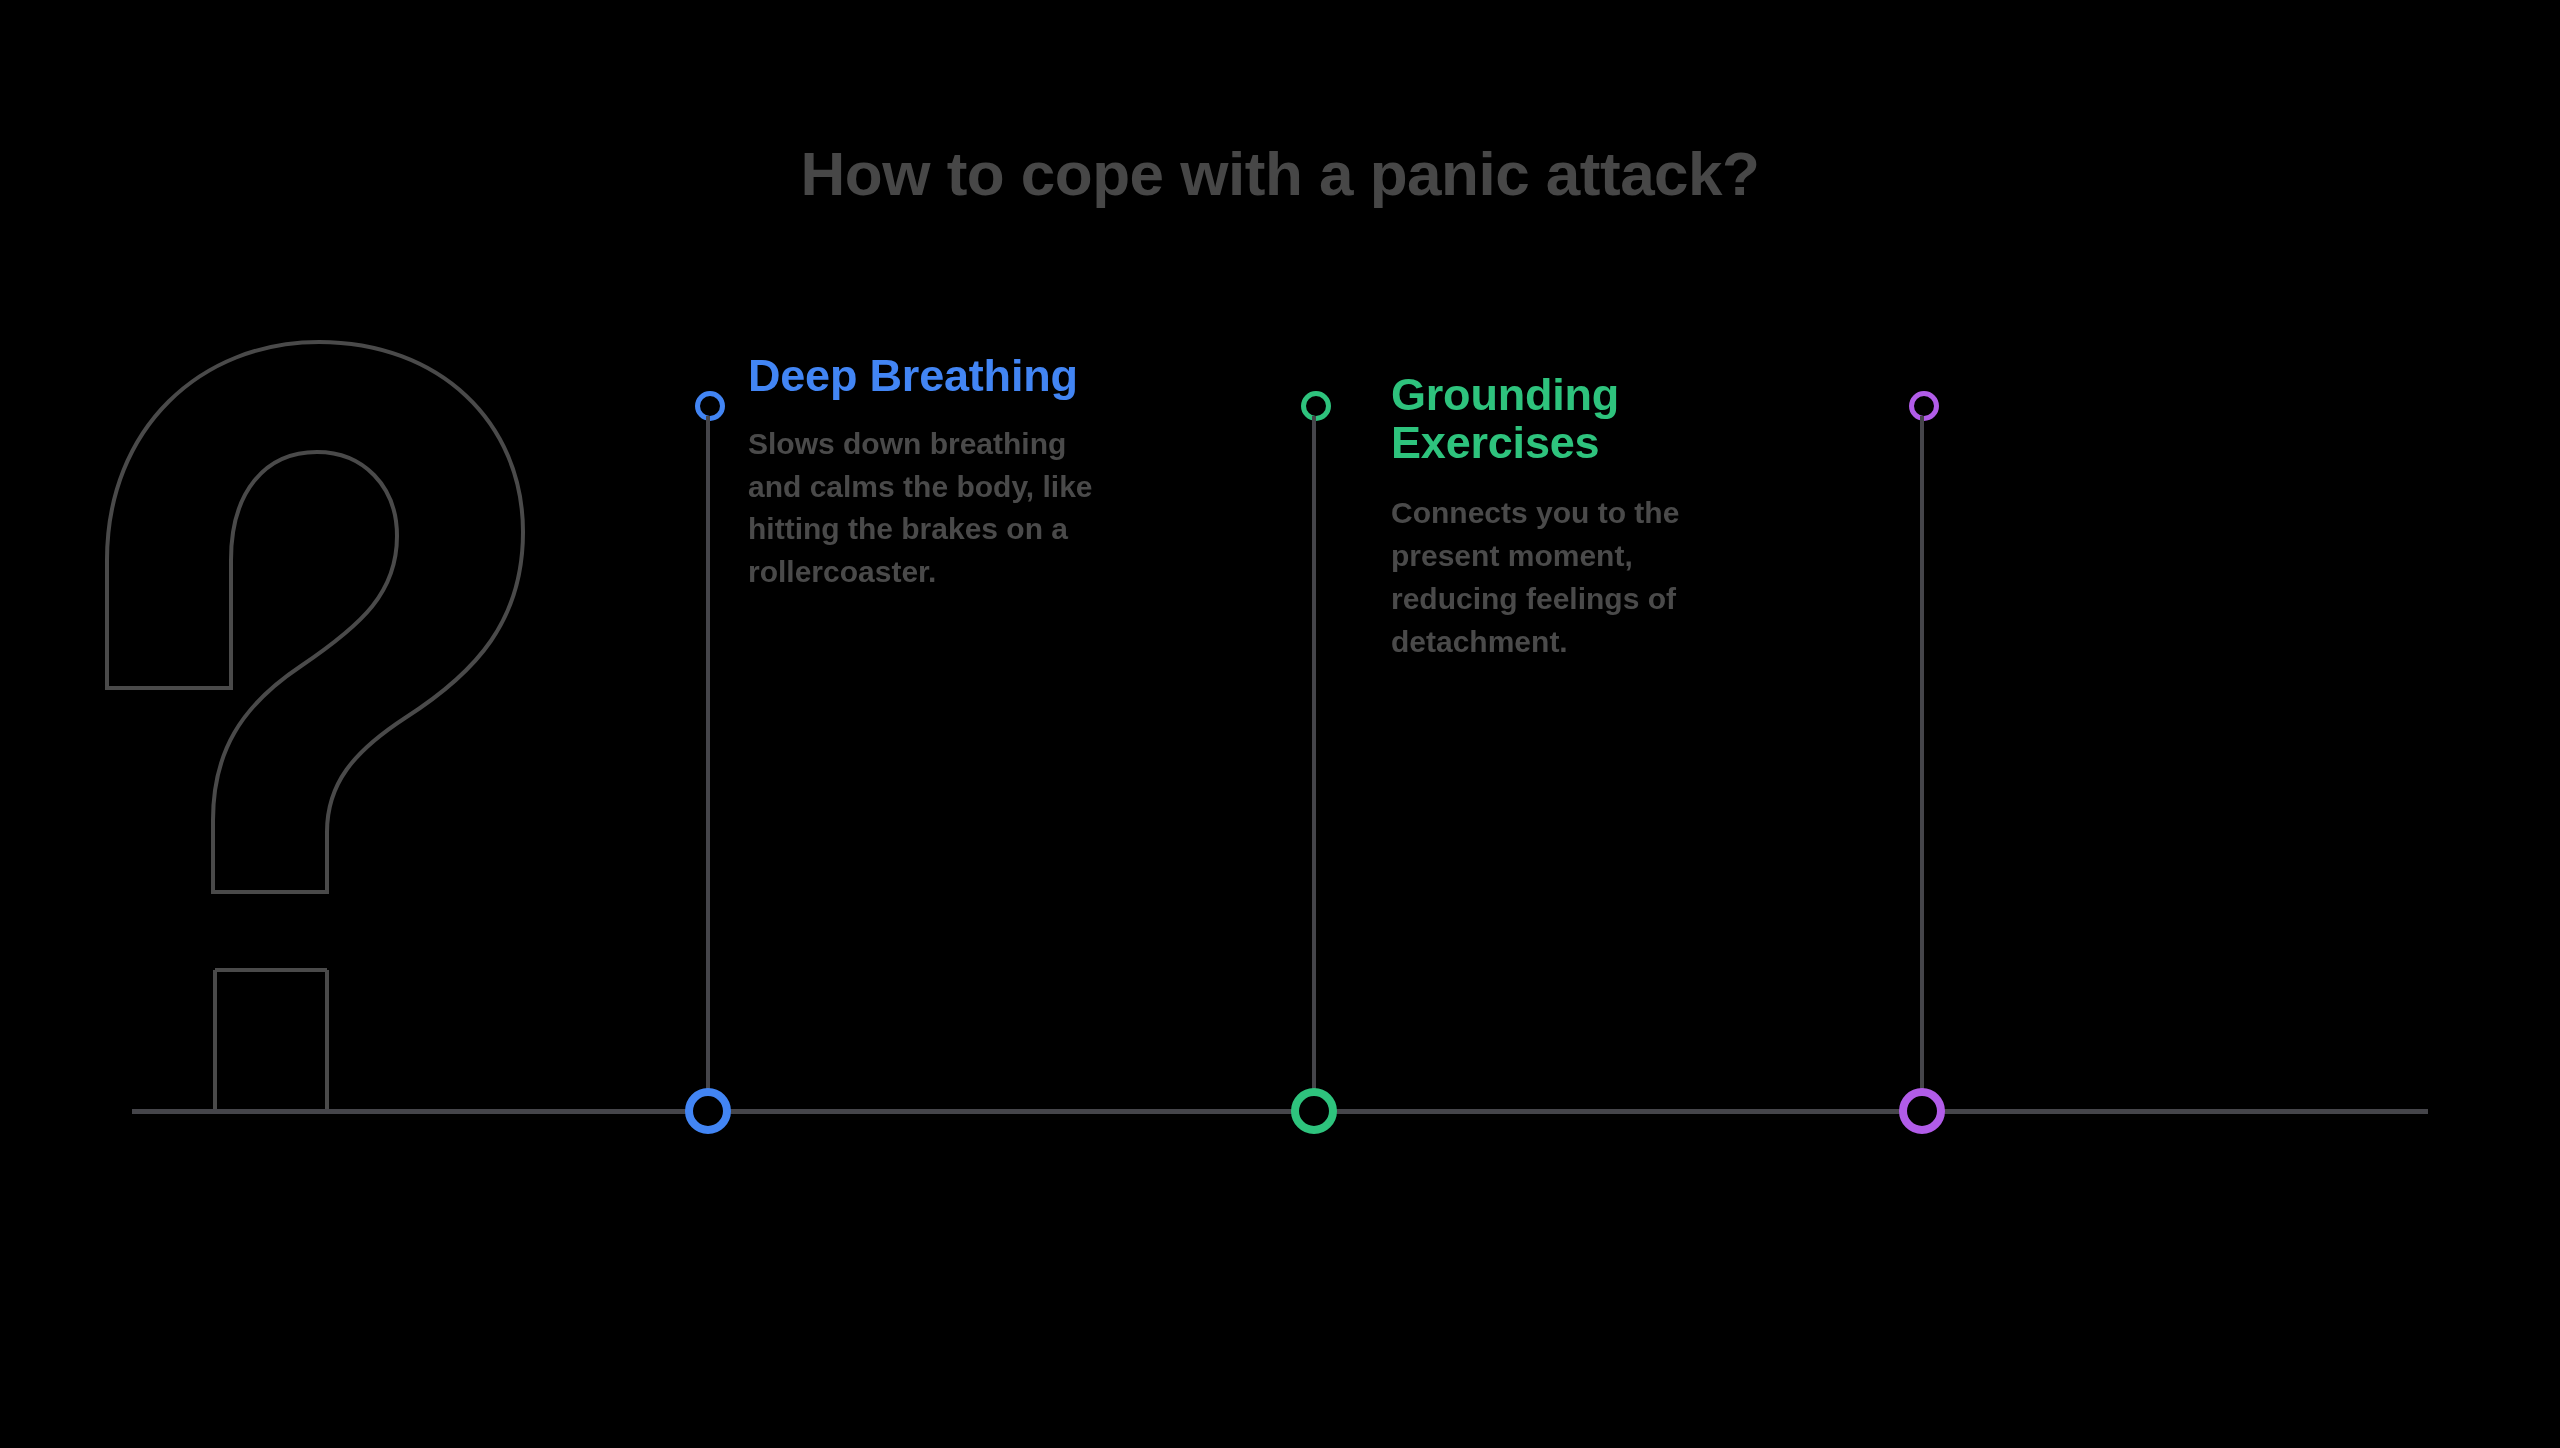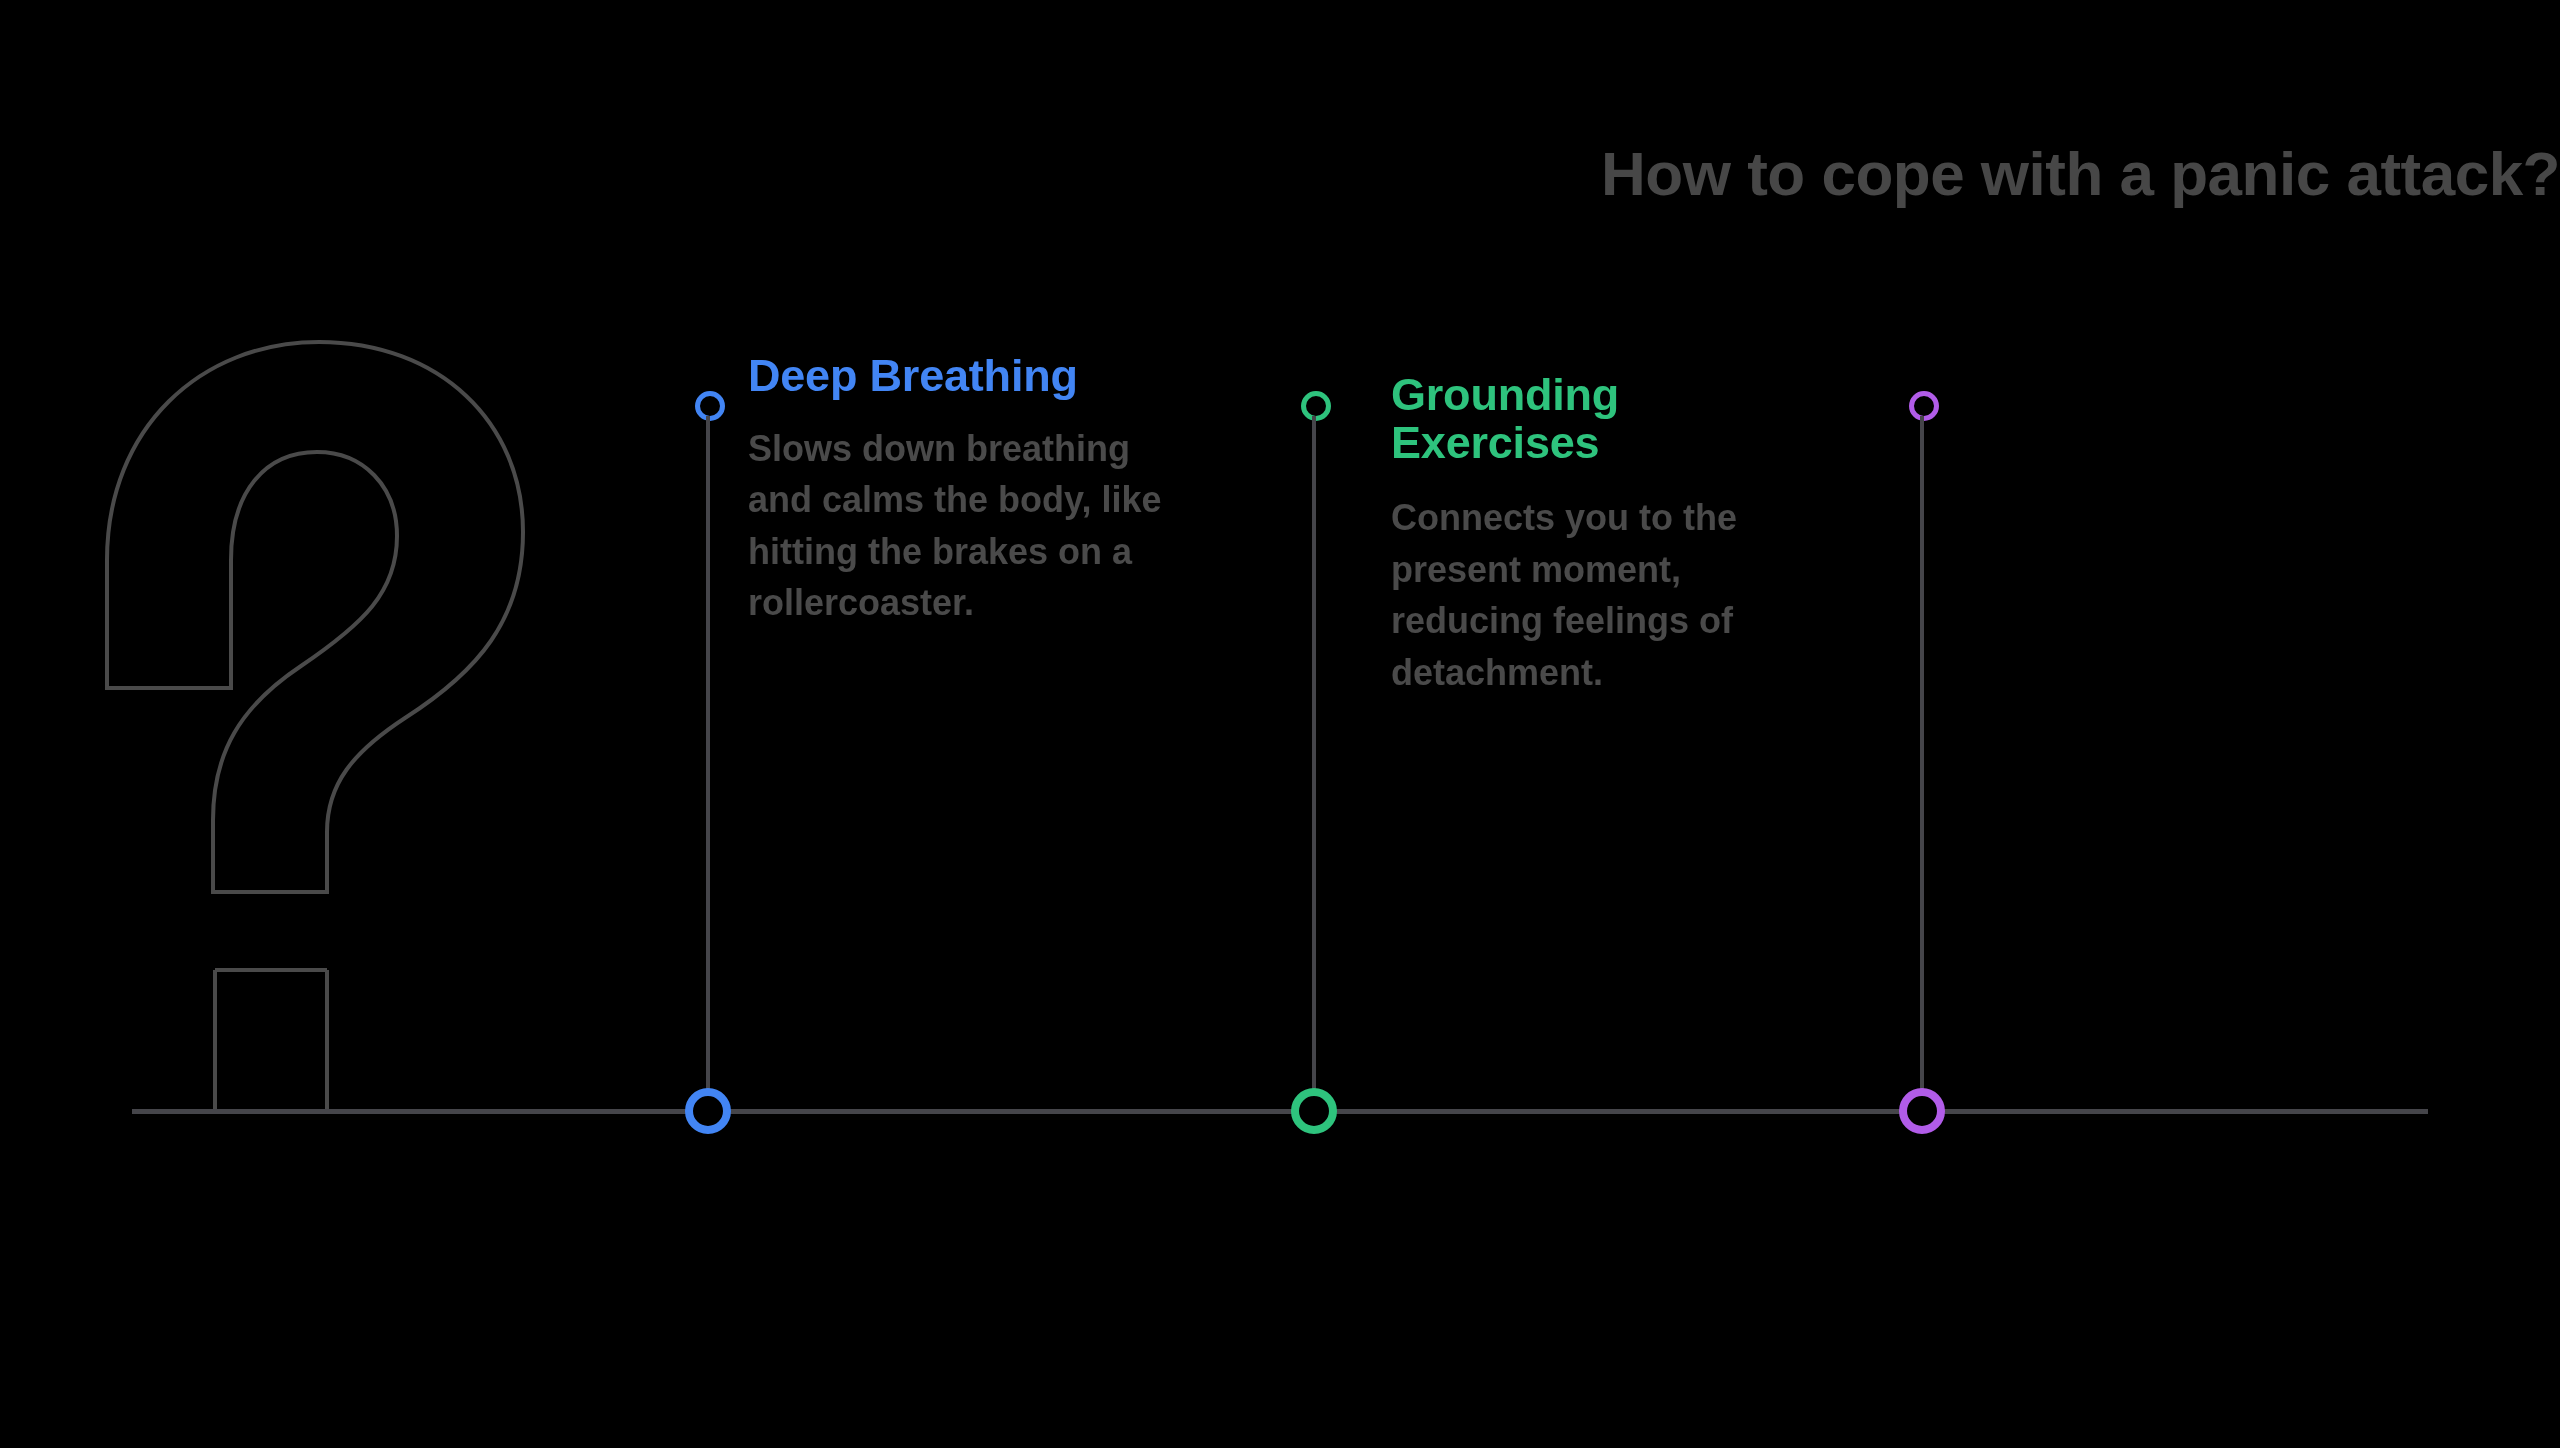--- a/index.html
+++ b/index.html
@@ -20,21 +20,21 @@
     background: #000000;
     overflow: hidden;
   }
 
   
   .page-title {
     position: absolute;
     left: 0;
     top: 140px;
     width: 2560px;
-    text-align: right;
+    text-align: center;
     font-size: 62px;
     font-weight: 700;
     letter-spacing: -0.5px;
     color: #474747;
     line-height: 1.1;
     white-space: nowrap;
   }
 
   
   .question-mark {
@@ -103,21 +103,21 @@
     font-size: 45px;
     font-weight: 600;
     line-height: 1.06;
     letter-spacing: -0.2px;
     margin: 0;
     color: inherit;
     white-space: pre-line;
   }
 
   .milestone-desc {
-    font-size: 36px;
+    font-size: 30px;
     font-weight: 600;
     line-height: 1.43;
     color: #4a4a4a;
     margin: 0;
     white-space: pre-line;
   }
 
   
   #milestone-0 { left: 708px; color: #4285f4; }
   #milestone-0 .node-top      { top: 391px; }

